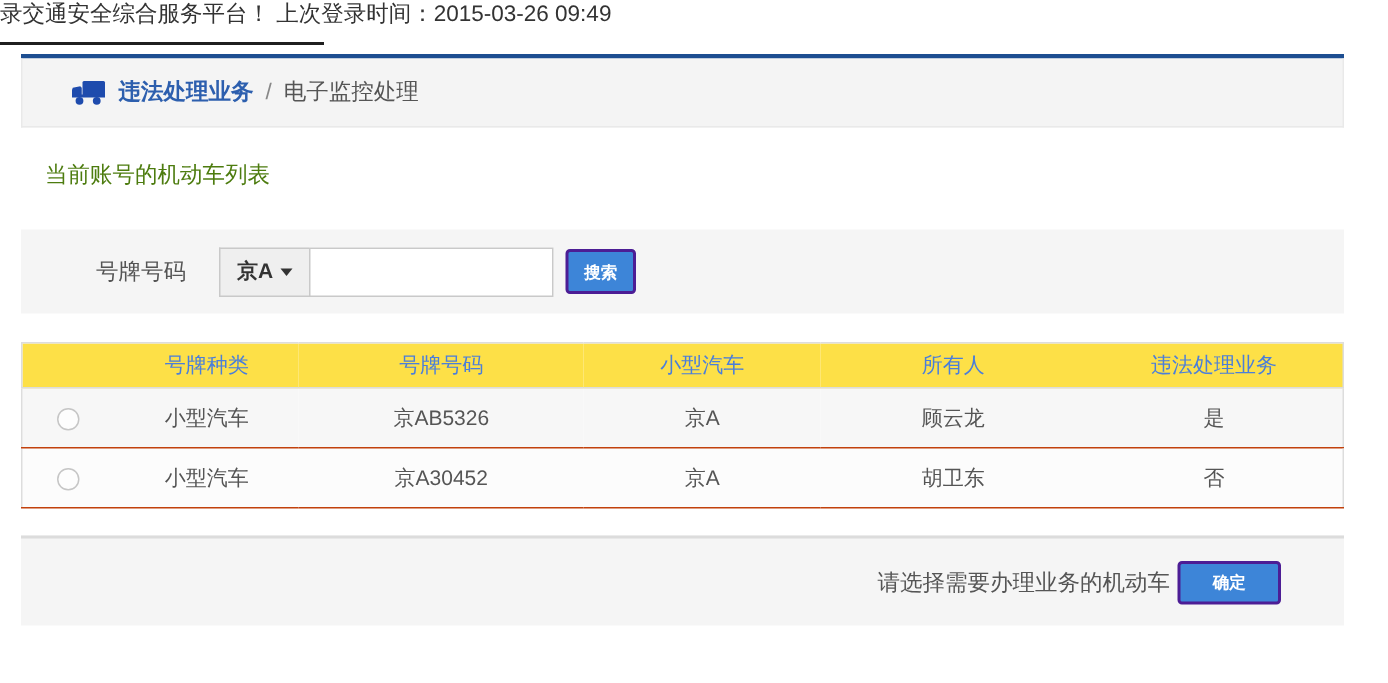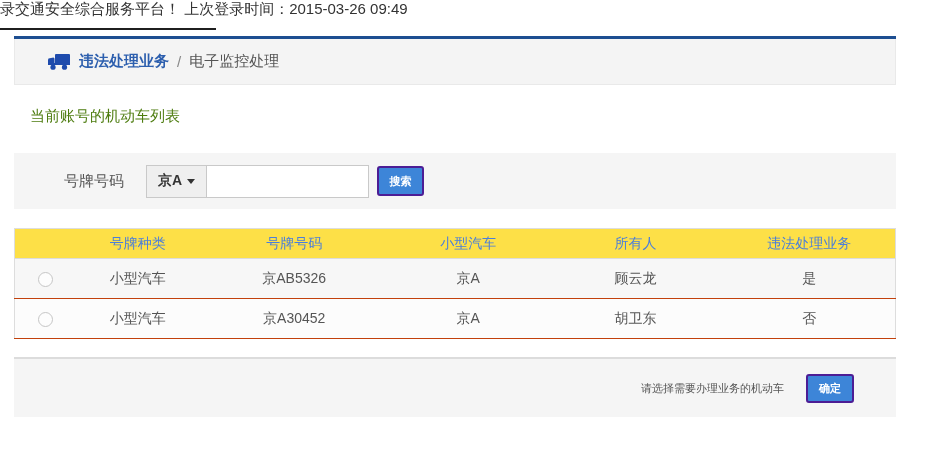--- a/index.html
+++ b/index.html
@@ -49,22 +49,22 @@
   tr.stripe td { background: #f7f7f7; }
   tr.plain td { background: #fcfcfc; }
   .radio { display: inline-block; width: 15px; height: 15px; border: 1px solid #c6c6c6;
     border-radius: 50%; background: #fdfdfd; cursor: pointer; vertical-align: middle; }
   .own-yes { color: #3a3a3a; }
   .own-no { color: #9e3535; }
 
   
   .footer-band { margin-top: 18px; height: 60px; background: #f5f5f5; border-top: 2px solid #dcdcdc;
     display: flex; align-items: center; justify-content: flex-end; padding-right: 42px; }
-  .footer-prompt { font-size: 11px; color: #555; margin-right: 22px; }
-  .confirm-btn { height: 29px; width: 48px; }
+  .footer-prompt { font-size: 15px; color: #555; margin-right: 5px; }
+  .confirm-btn { height: 29px; width: 69px; }
 </style>
 </head>
 <body>
 
 <div class="topbar">
   <span>录交通安全综合服务平台！ 上次登录时间：2015-03-26 09:49</span>
 </div>
 <div class="top-dark-seg"></div>
 
 <div class="content">

